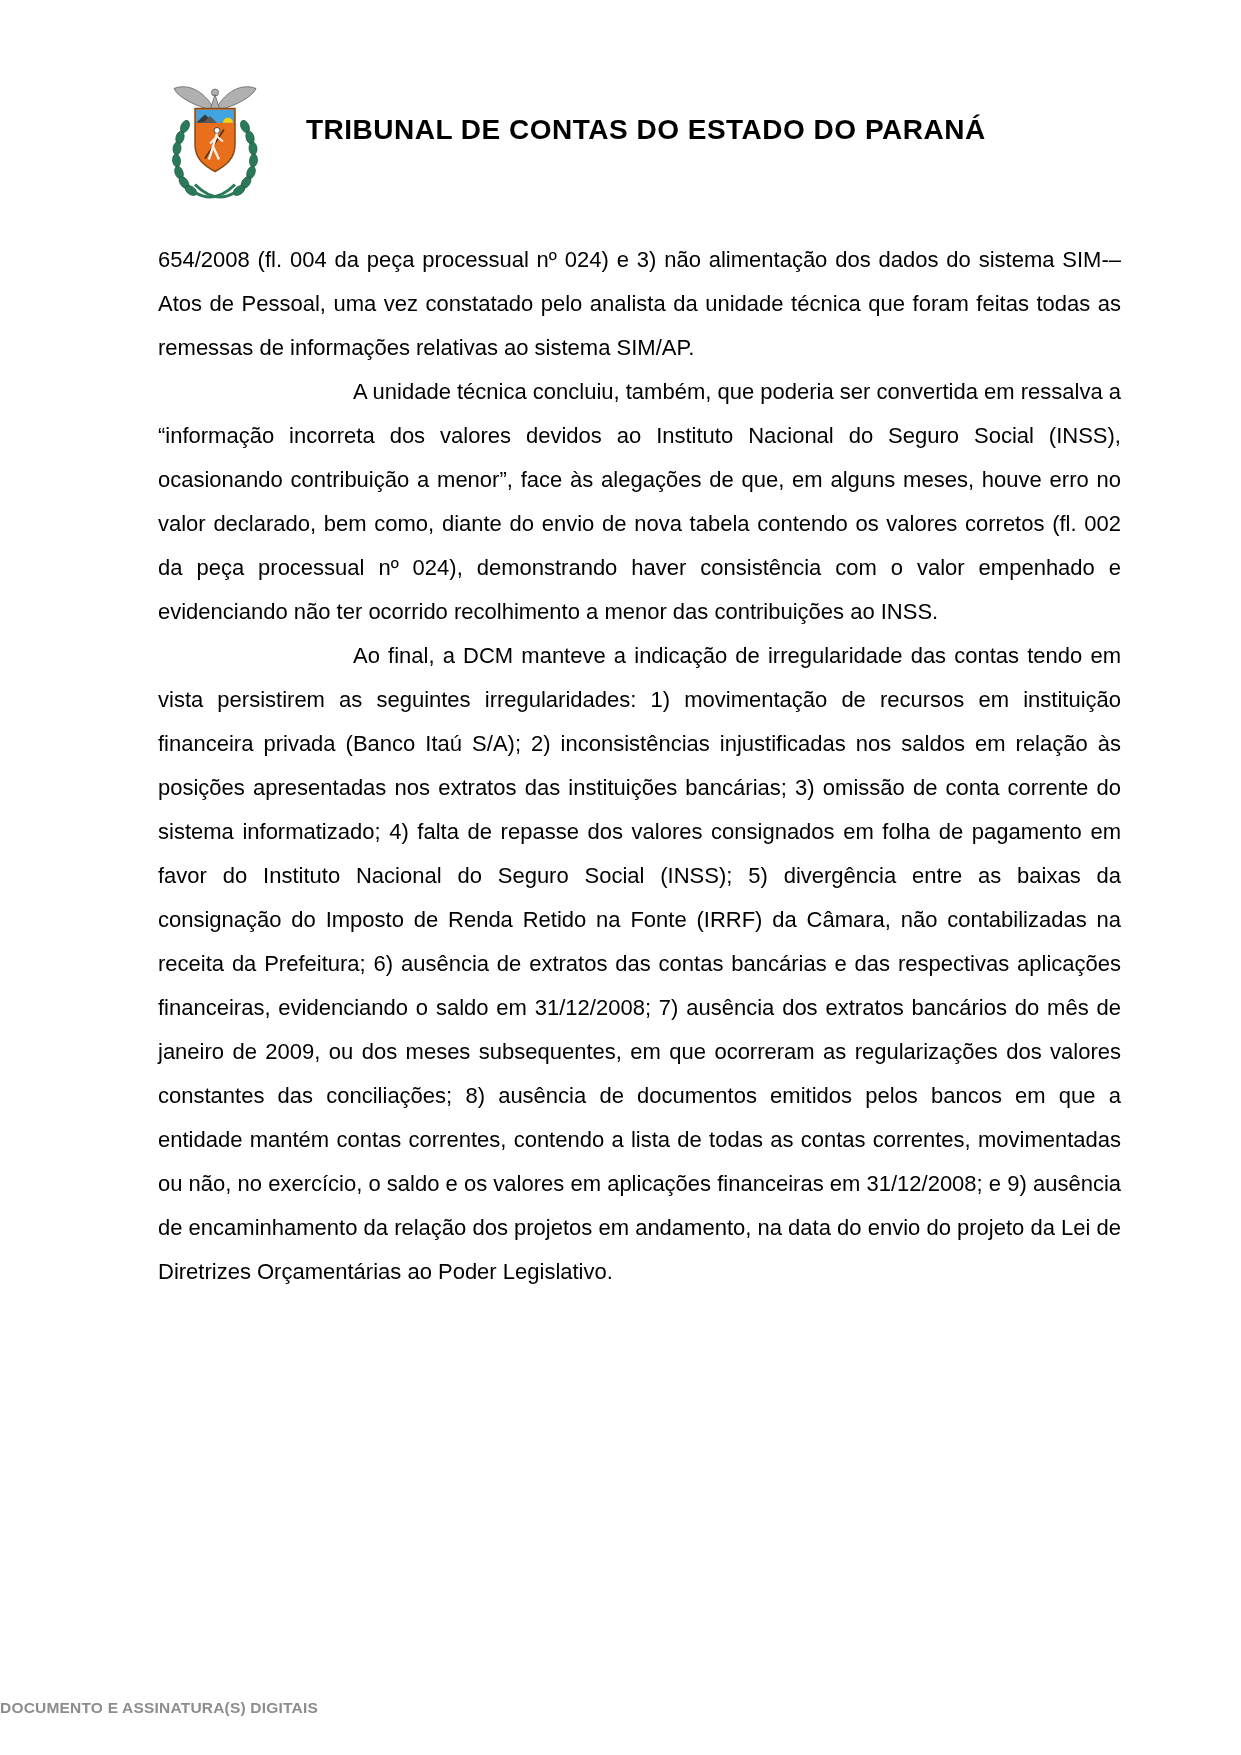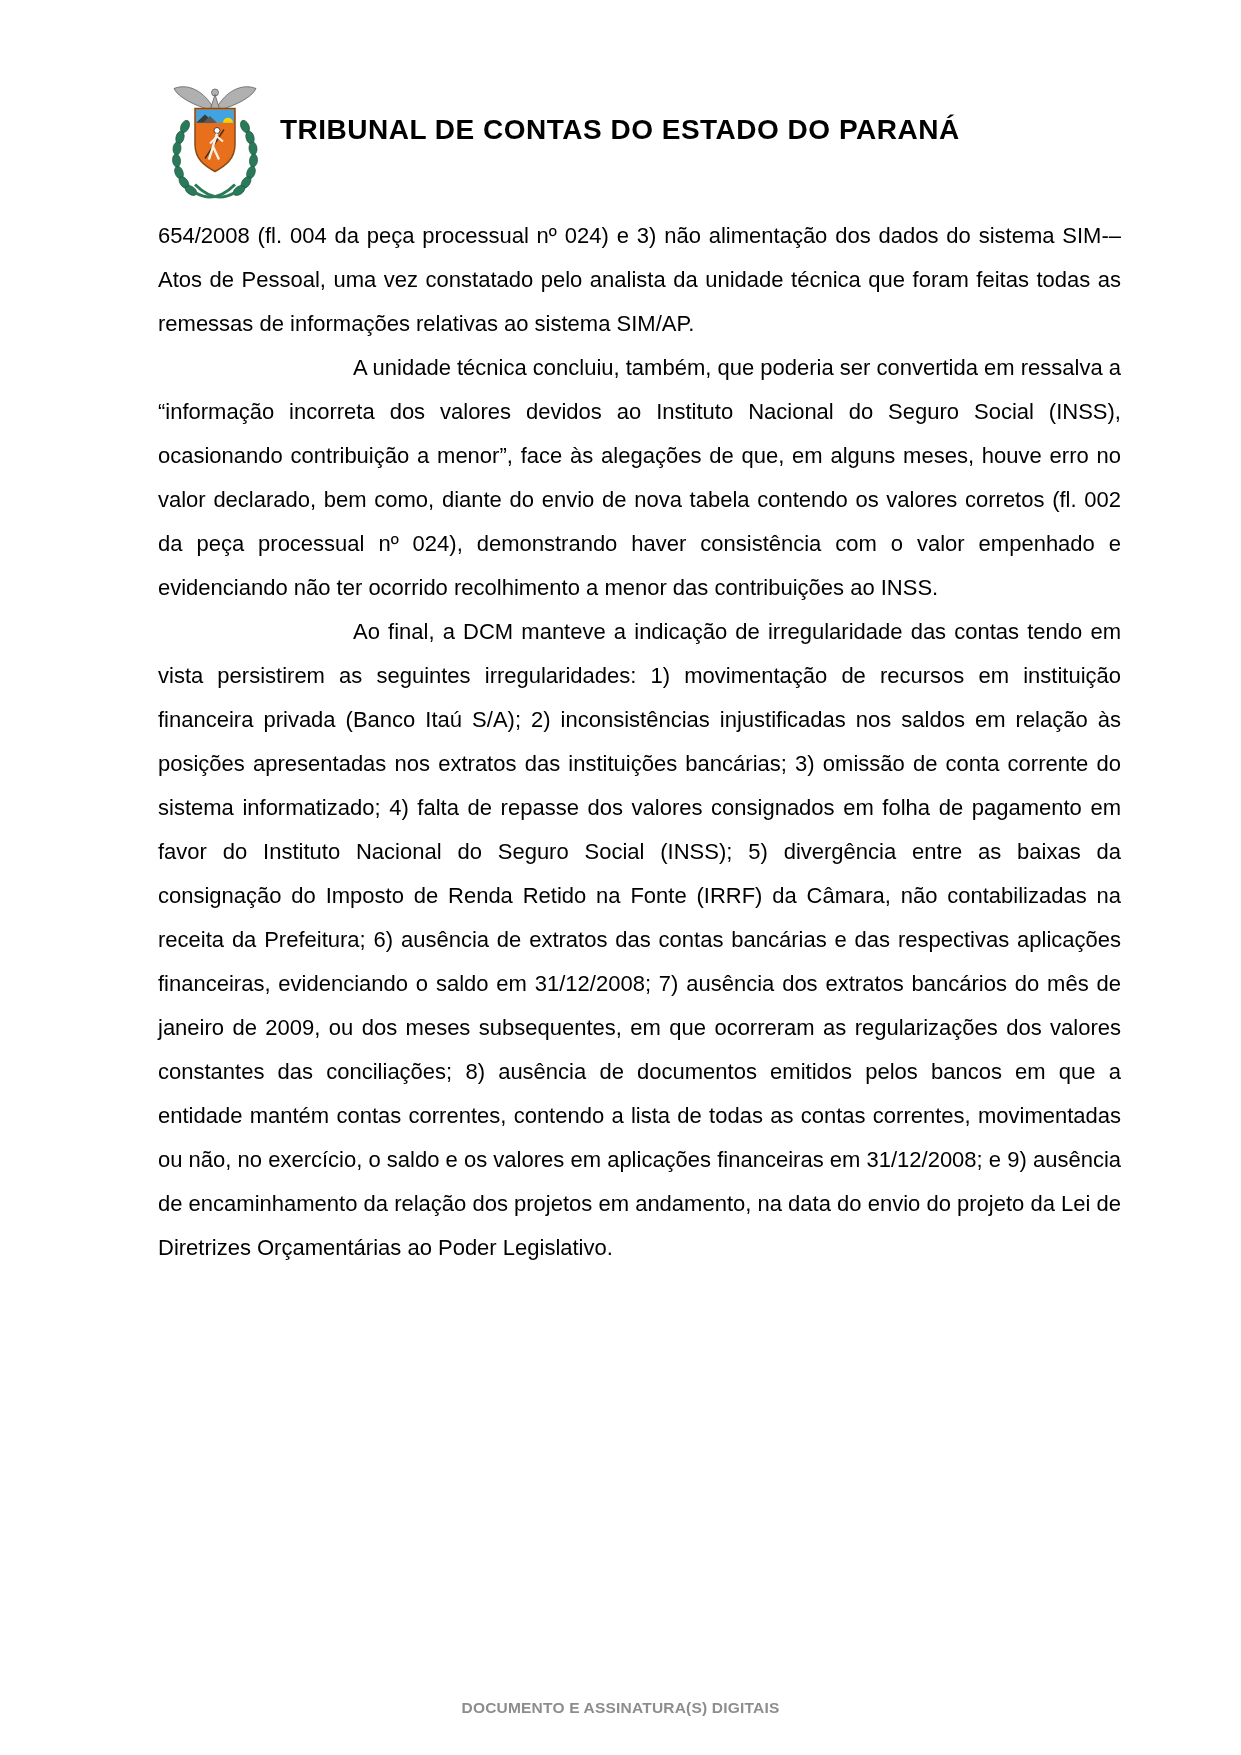--- a/index.html
+++ b/index.html
@@ -15,48 +15,48 @@
   
   .logo{
     position:absolute;
     left:165px;
     top:80px;
     width:100px;
     height:125px;
   }
   .doc-title{
     position:absolute;
-    left:280px;
+    left:306px;
     top:114px;
     font-size:28px;
     font-weight:bold;
     letter-spacing:.5px;
     white-space:nowrap;
     color:#000;
   }
   
   .body-text{
     position:absolute;
     left:158px;
-    top:214px;
+    top:238px;
     width:963px;
     font-size:22px;
     line-height:44px;
     text-align:justify;
     color:#000;
   }
   .body-text p{margin:0;}
   .body-text p.indent{text-indent:195px;}
   
   .footer{
     position:absolute;
     left:0;
     right:0;
     top:1692px;
-    text-align:center;
+    text-align:left;
     color:#8d8d8d;
     font-weight:bold;
     font-size:15.5px;
     line-height:31px;
     letter-spacing:.2px;
   }
 </style>
 </head>
 <body>
 

